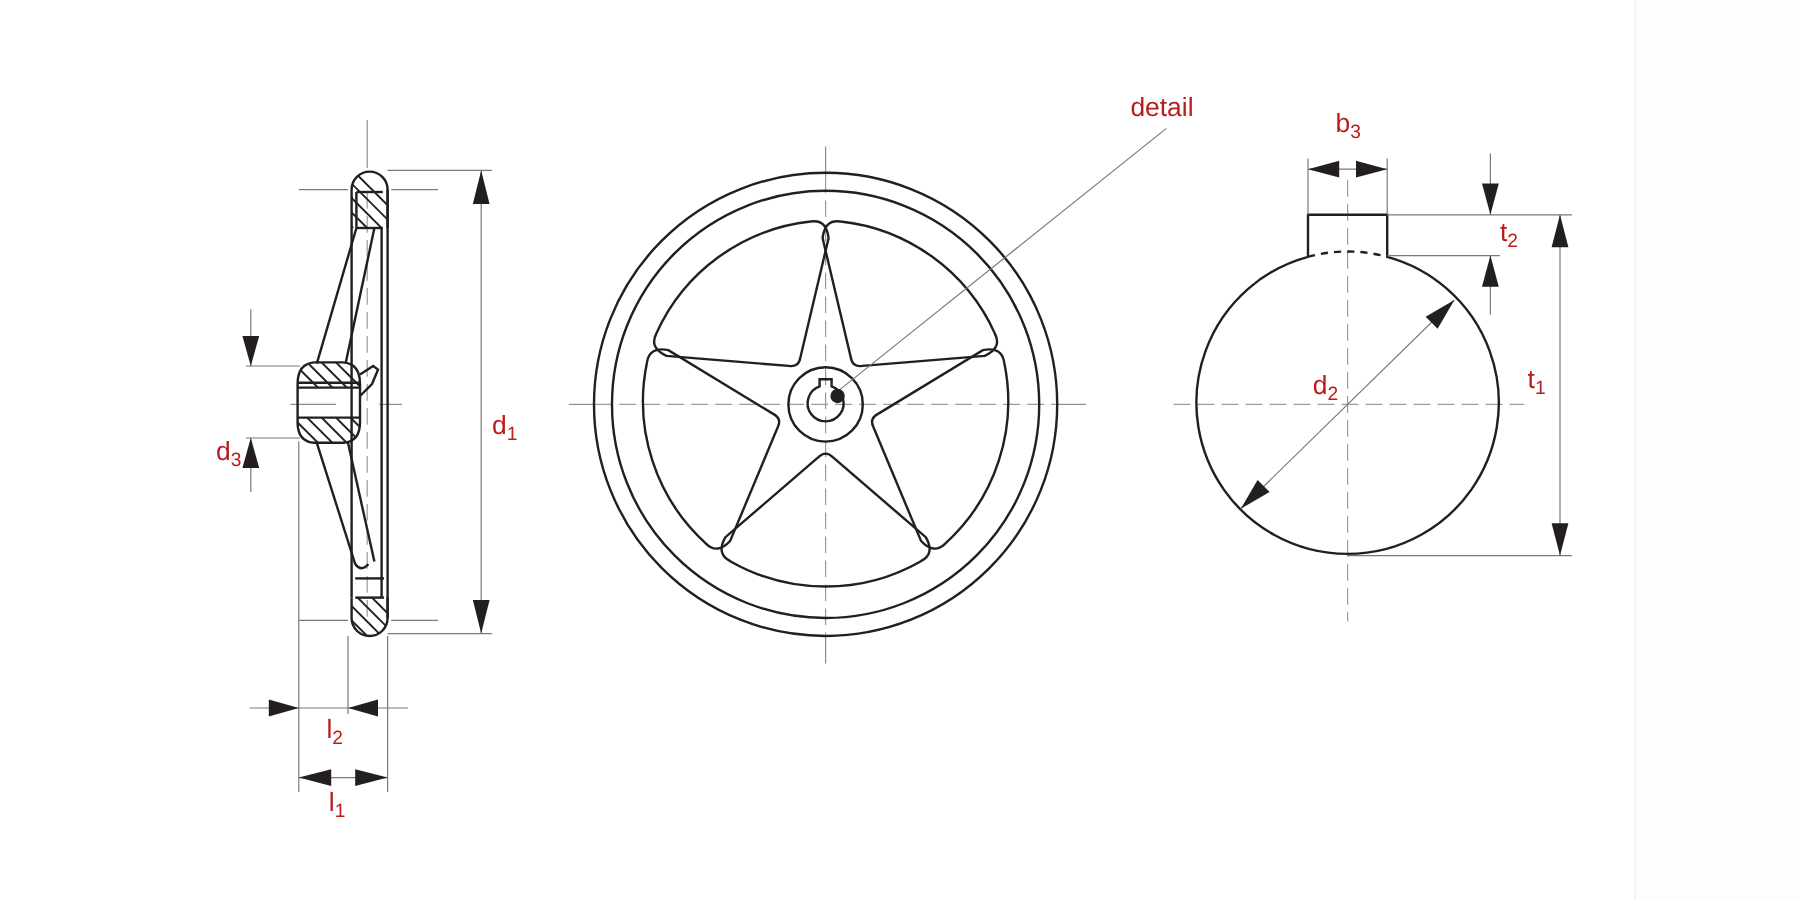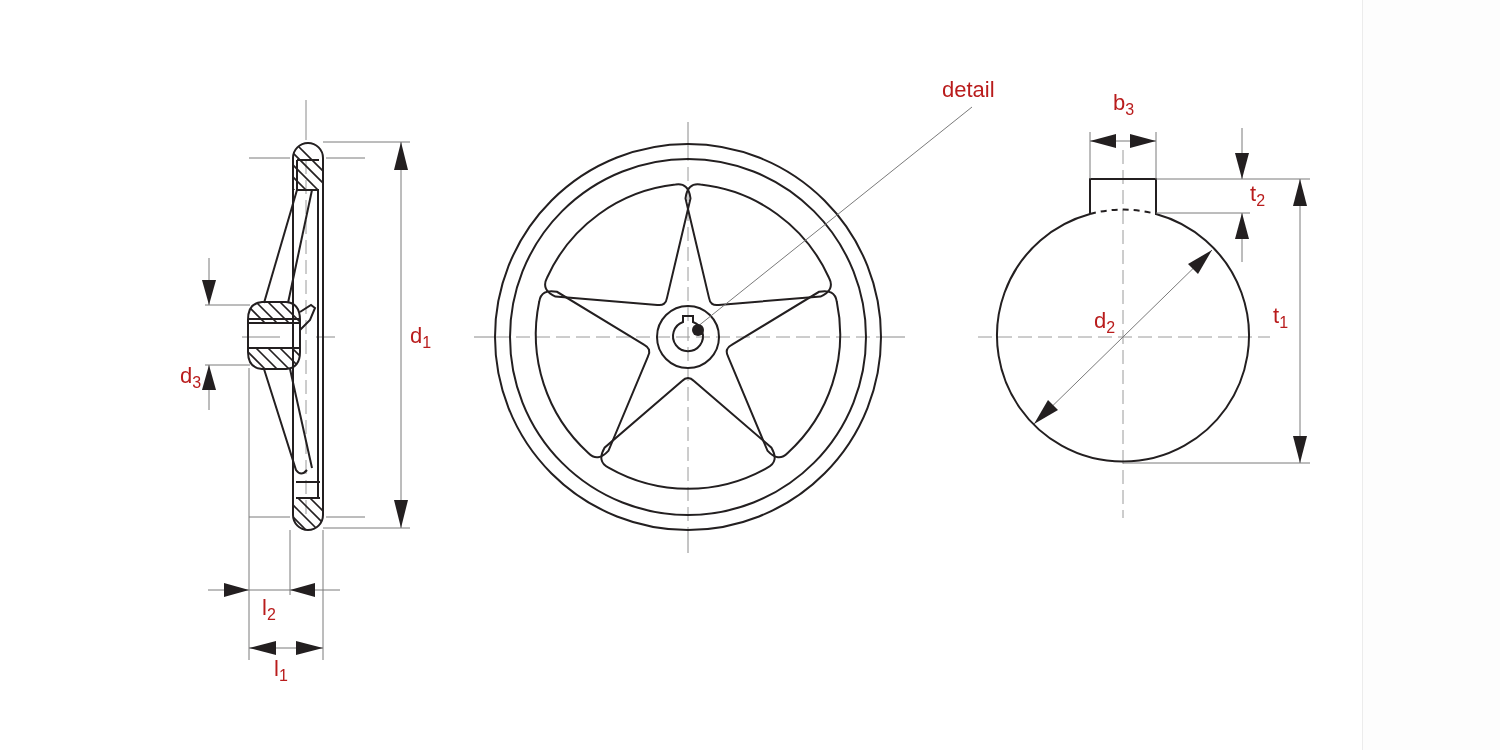--- a/index.html
+++ b/index.html
@@ -176,22 +176,22 @@
     <polygon class="arrow" points="1300,179 1293,206 1307,206"></polygon>
     <polygon class="arrow" points="1300,463 1293,436 1307,436"></polygon>
 
     <line class="dim" x1="1034" y1="424" x2="1212" y2="250"></line>
     <polygon class="arrow" points="1212,250 1198,274 1188,264"></polygon>
     <polygon class="arrow" points="1034,424 1048,400 1058,410"></polygon>
   </g>
 </svg>
 
 <div class="lbl" style="left:180px; top:325px;margin-top:40px;"><span>d</span><sub>3</sub></div>
-<div class="lbl" style="left:410px; top:325px;"><span>d</span><sub>1</sub></div>
-<div class="lbl" style="left:262px; top:597px;"><span>l</span><sub>2</sub></div>
+<div class="lbl" style="left:410px; top:344px;"><span>d</span><sub>1</sub></div>
+<div class="lbl" style="left:272px; top:597px;"><span>l</span><sub>2</sub></div>
 <div class="lbl" style="left:274px; top:658px;"><span>l</span><sub>1</sub></div>
 
 <div class="lbl" style="left:942px; top:79px;">detail</div>
 
 <div class="lbl" style="left:1113px; top:92px;"><span>b</span><sub>3</sub></div>
 <div class="lbl" style="left:1250px; top:183px;"><span>t</span><sub>2</sub></div>
 <div class="lbl" style="left:1273px; top:305px;"><span>t</span><sub>1</sub></div>
 <div class="lbl" style="left:1094px; top:310px;"><span>d</span><sub>2</sub></div>
 
 </body></html>

